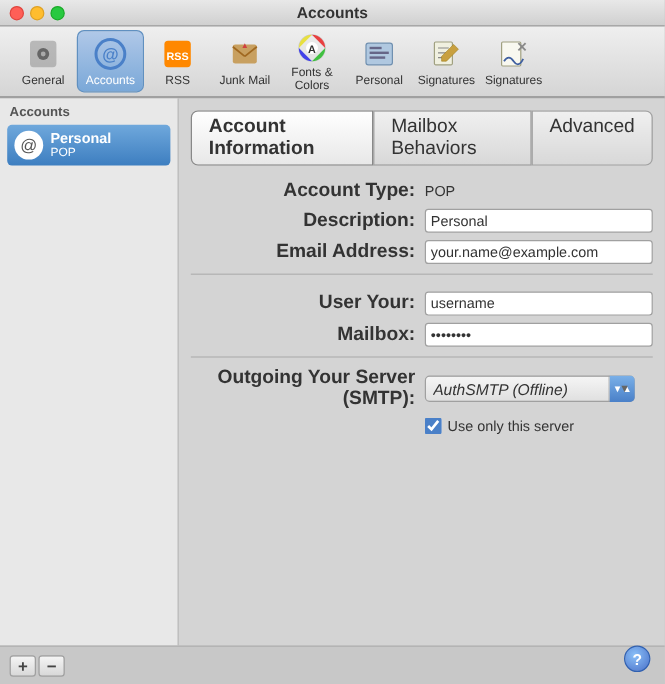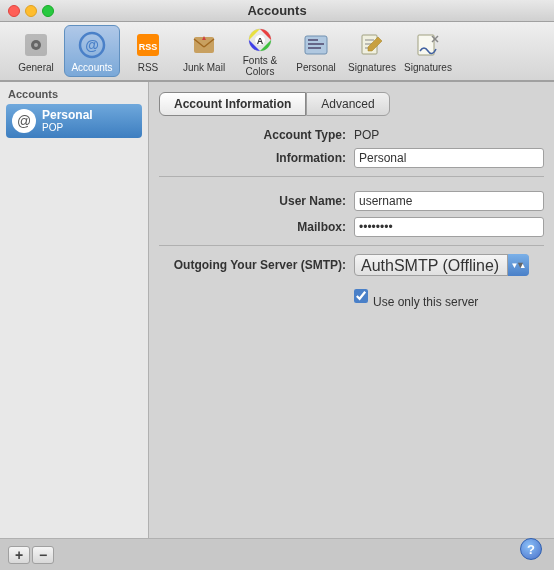--- a/index.html
+++ b/index.html
@@ -154,21 +154,21 @@
     .tabs {
       display: flex;
       gap: 0px;
       margin-bottom: 12px;
     }
     .tab {
       padding: 4px 14px;
       background: linear-gradient(to bottom, #f0f0f0, #d8d8d8);
       border: 1px solid #a0a0a0;
       cursor: pointer;
-      font-size: 12px;
+      font-size: 16px;
       color: #333;
     }
     .tab:first-child { border-radius: 6px 0 0 6px; }
     .tab:last-child { border-radius: 0 6px 6px 0; }
     .tab.active {
       background: linear-gradient(to bottom, #fff, #e8e8e8);
       border-color: #888;
       font-weight: bold;
     }
 
@@ -178,21 +178,21 @@
     }
     .form-row {
       display: flex;
       align-items: center;
       margin-bottom: 6px;
     }
     .form-label {
       text-align: right;
       width: 195px;
       padding-right: 8px;
-      font-size: 12px;
+      font-size: 16px;
       color: #333;
       font-weight: bold;
       flex-shrink: 0;
     }
     .form-value {
       font-size: 12px;
       color: #333;
     }
     .form-input {
       width: 190px;
@@ -211,27 +211,28 @@
       margin: 8px 0;
     }
 
     
     .form-select {
       height: 22px;
       border: 1px solid #a0a0a0;
       border-radius: 4px;
       background: linear-gradient(to bottom, #f5f5f5, #e0e0e0);
       padding: 0 20px 0 6px;
-      font-size: 16px;
+      font-size: 13px;
       color: #333;
       width: 175px;
       appearance: none;
       -webkit-appearance: none;
       position: relative;
       cursor: pointer;
+      font-style: italic;
     }
     .select-wrapper {
       position: relative;
       display: inline-block;
     }
     .select-wrapper::after {
       content: '▼';
       position: absolute;
       right: 4px;
       top: 50%;
@@ -266,21 +267,20 @@
       margin-top: 4px;
     }
     .checkbox-input {
       width: 14px;
       height: 14px;
       accent-color: #4a80c8;
     }
     .checkbox-label {
       font-size: 12px;
       color: #333;
-      margin-top: 13px;
     }
 
     
     .help-btn {
       position: absolute;
       bottom: 10px;
       right: 12px;
       width: 22px;
       height: 22px;
       border-radius: 50%;
@@ -426,39 +426,44 @@
         <div class="account-name">Personal</div>
         <div class="account-type">POP</div>
       </div>
     </div>
   </div>
 
   <div class="right-panel">
 
     <div class="tabs">
       <div class="tab active">Account Information</div>
+      <div class="tab">Mailbox Behaviors</div>
       <div class="tab">Advanced</div>
     </div>
 
     <div class="form-section">
       <div class="form-row">
         <span class="form-label">Account Type:</span>
         <span class="form-value">POP</span>
       </div>
       <div class="form-row">
-        <span class="form-label">Information:</span>
+        <span class="form-label">Description:</span>
         <input class="form-input" type="text" value="Personal" style="">
       </div>
+      <div class="form-row">
+        <span class="form-label">Email Address:</span>
+        <input class="form-input" type="text" value="your.name@example.com" style="">
+      </div>
 
       <div class="form-divider"></div>
 
       <div class="form-row">
       </div>
       <div class="form-row">
-        <span class="form-label">User Name:</span>
+        <span class="form-label">User Your:</span>
         <input class="form-input" type="text" value="username" style="">
       </div>
       <div class="form-row">
         <span class="form-label">Mailbox:</span>
         <input class="form-input" type="password" value="••••••••" style="">
       </div>
 
       <div class="form-divider"></div>
 
       <div class="form-row">

